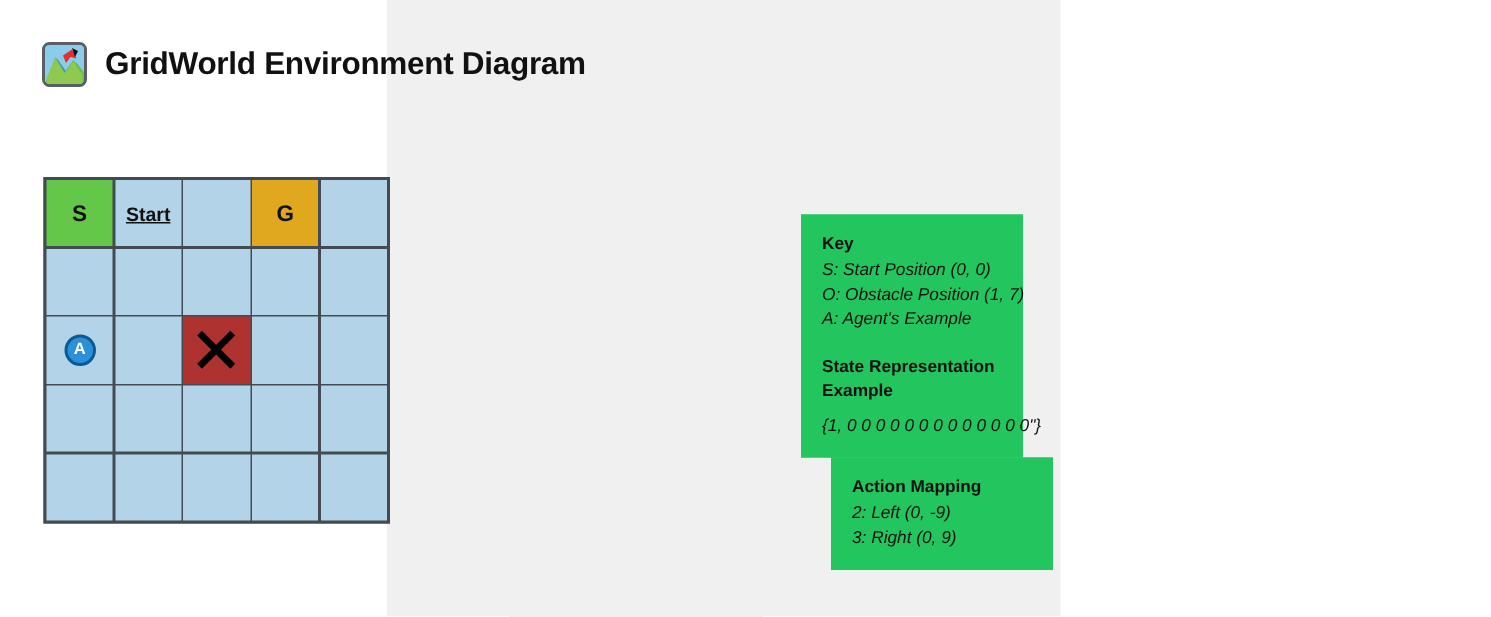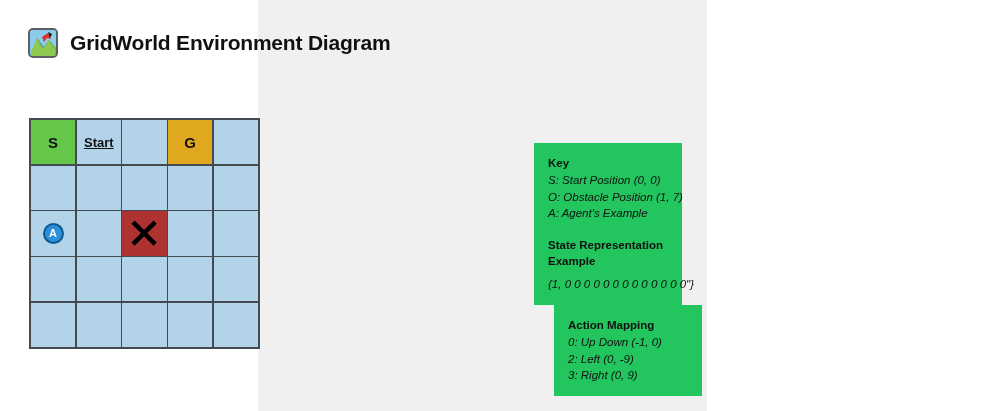--- a/index.html
+++ b/index.html
@@ -215,18 +215,17 @@
   </div>
 
   <div class="info-box" id="state-box">
     <span class="box-title">State Representation Example</span>
     <span class="box-gap"></span>
     <span class="box-line">{1, 0 0 0 0 0 0 0 0 0 0 0 0 0"}</span>
   </div>
 
   <div class="info-box" id="action-box">
     <span class="box-title">Action Mapping</span>
-    <span class="box-line">0: Up Down (-1, 0)</span>
     <span class="box-line">2: Left (0, -9)</span>
     <span class="box-line">3: Right (0, 9)</span>
   </div>
 
 </div>
 
 </body></html>

